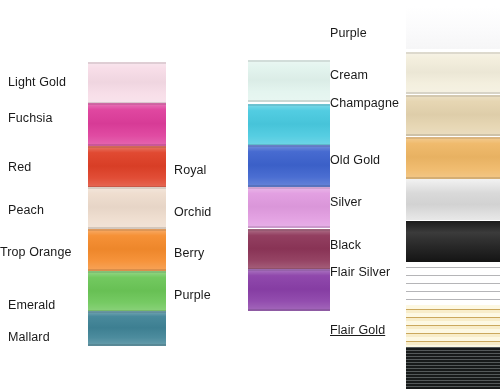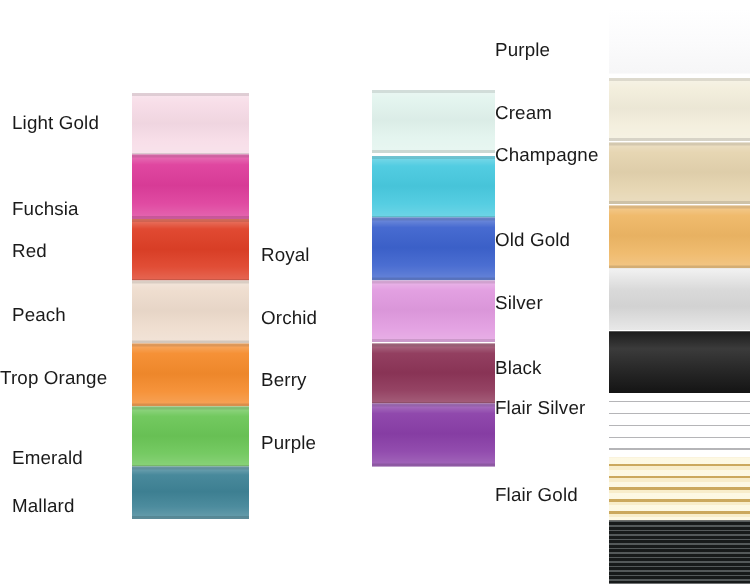--- a/index.html
+++ b/index.html
@@ -117,21 +117,21 @@
 
 <div class="chart">
     <div class="swatch-row" style="left: 0px; top: 0px; width: 500px; height: 392px;">
       <div class="swatch-label" style="left: 8px; top: 75px;">Light Gold</div>
       <div class="swatch-chip" style="left: 88px; top: 62px; width: 78px; height: 42px;">
         <div class="band" style="background: rgb(247, 220, 231);"></div>
         <div class="sheen"></div>
         <div class="edge-top"></div>
         <div class="edge-bot"></div>
       </div>
-      <div class="swatch-label" style="left: 8px; top: 132px;">Fuchsia</div>
+      <div class="swatch-label" style="left: 8px; top: 111px;">Fuchsia</div>
       <div class="swatch-chip" style="left: 88px; top: 103px; width: 78px; height: 43px;">
         <div class="band" style="background: rgb(222, 61, 155);"></div>
         <div class="sheen"></div>
         <div class="edge-top"></div>
         <div class="edge-bot"></div>
       </div>
       <div class="swatch-label" style="left: 8px; top: 160px;">Red</div>
       <div class="swatch-chip" style="left: 88px; top: 146px; width: 78px; height: 42px;">
         <div class="band" style="background: rgb(223, 64, 39);"></div>
         <div class="sheen"></div>
@@ -240,21 +240,21 @@
         <div class="band tex-silver"></div>
       </div>
       <div class="swatch-label" style="left: 330px; top: 238px;">Black</div>
       <div class="swatch-chip" style="left: 406px; top: 221px; width: 94px; height: 41px;">
         <div class="band tex-black"></div>
       </div>
       <div class="swatch-label" style="left: 330px; top: 265px;">Flair Silver</div>
       <div class="swatch-chip" style="left: 406px; top: 262px; width: 94px; height: 42px;">
         <div class="band tex-flair-silver"></div>
       </div>
-      <div class="swatch-label" style="left: 330px; top: 323px;">Flair Gold</div>
+      <div class="swatch-label" style="left: 330px; top: 323px; text-decoration: underline;">Flair Gold</div>
       <div class="swatch-chip" style="left: 406px; top: 305px; width: 94px; height: 42px;">
         <div class="band tex-flair-gold"></div>
       </div>
       <div class="swatch-chip" style="left: 406px; top: 347px; width: 94px; height: 42px;">
         <div class="band tex-flair-black"></div>
       </div>
     </div>
   </div>
 
 </body></html>

